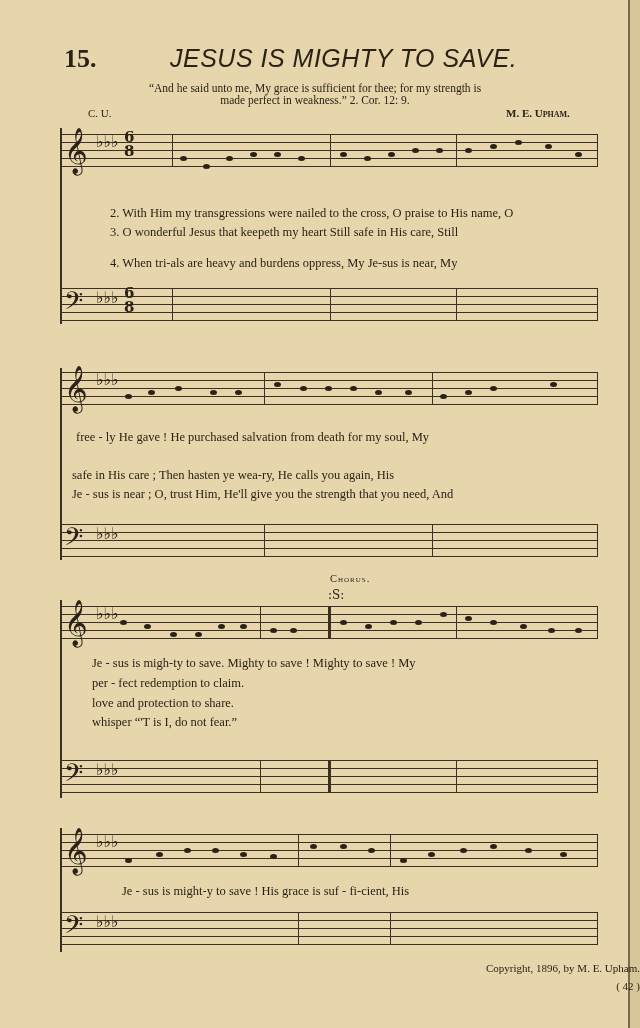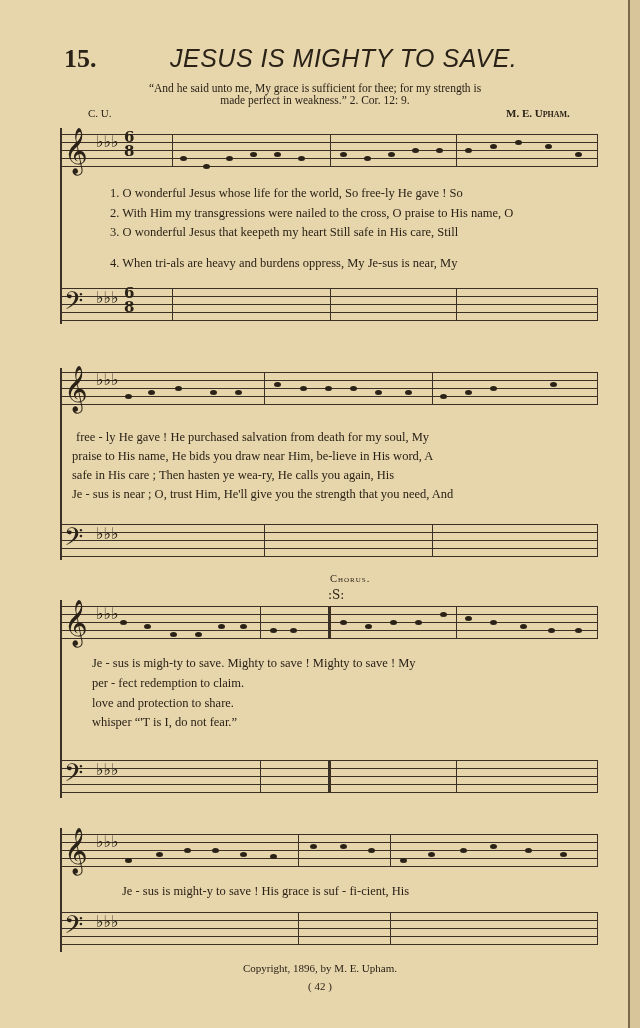--- a/index.html
+++ b/index.html
@@ -16,21 +16,21 @@
   .credit { position:absolute; top:107px; font-size:11px; font-family:"Liberation Serif", serif; }
   .credit.left { left:88px; } .credit.right { left:482px; font-weight:bold; font-variant:small-caps;margin-left:24px; }
   .staff { position:absolute; left:60px; width:537px; }
   .lines { position:absolute; left:0; right:0; height:32px; }
   .lines div { position:absolute; left:0; right:0; height:1px; background:#3a3025; }
   .bar { position:absolute; width:1px; background:#3a3025; }
   .clef { position:absolute; font-size:40px; line-height:40px; font-family:"DejaVu Sans", sans-serif; }
   .note { position:absolute; width:7px; height:5px; border-radius:50%; background:#2a2217; }
   .lyric { position:absolute; left:0; font-size:12.5px; white-space:nowrap; font-family:"Liberation Serif", serif; }
   .chorus { position:absolute; left:330px; top:573px; font-size:10.5px; font-variant:small-caps; letter-spacing:1px; font-family:"Liberation Serif", serif; }
-  .footer { position:absolute; left:0; width:640px; text-align:center; font-size:11px; font-family:"Liberation Serif", serif; }
+  .footer { position:absolute; left:0; width:640px; text-align:right; font-size:11px; font-family:"Liberation Serif", serif; }
 </style>
 </head>
 <body>
 
 <div class="page-edge2"></div>
 <div class="page-edge"></div>
 
 <div class="num">15.</div>
 <div class="title">JESUS IS MIGHTY TO SAVE.</div>
 <div class="epigraph">
@@ -66,21 +66,20 @@
     <div class="note" style="left:304px;top:28px"></div>
     <div class="note" style="left:328px;top:24px"></div>
     <div class="note" style="left:352px;top:20px"></div>
     <div class="note" style="left:376px;top:20px"></div>
   <div class="note" style="left:405px;top:20px"></div>
     <div class="note" style="left:430px;top:16px"></div>
     <div class="note" style="left:455px;top:12px"></div>
     <div class="note" style="left:485px;top:16px"></div>
     <div class="note" style="left:515px;top:24px"></div>
 
-  <div class="lyric" style="left:50px;top:58px;">1.  O    wonderful Jesus whose life for the world, So free-ly He gave ! So</div>
   <div class="lyric" style="left:50px;top:78px;">2.  With Him my transgressions were nailed to the cross, O praise to His name, O</div>
   <div class="lyric" style="left:50px;top:97px;">3.  O     wonderful Jesus that keepeth my heart Still safe in His care, Still</div>
   <div class="lyric" style="left:50px;top:116px;margin-top:12px;">4.  When tri-als are heavy and burdens oppress, My Je-sus is near, My</div>
 
   <div class="lines" style="top:160px;">
     <div style="top:0"></div>
       <div style="top:8px"></div>
       <div style="top:16px"></div>
       <div style="top:24px"></div>
       <div style="top:32px"></div>
@@ -118,21 +117,20 @@
     <div class="note" style="left:265px;top:18px"></div>
     <div class="note" style="left:290px;top:18px"></div>
     <div class="note" style="left:315px;top:22px"></div>
     <div class="note" style="left:345px;top:22px"></div>
   <div class="note" style="left:380px;top:26px"></div>
     <div class="note" style="left:405px;top:22px"></div>
     <div class="note" style="left:430px;top:18px"></div>
     <div class="note" style="left:490px;top:14px"></div>
 
   <div class="lyric" style="left:16px;top:62px;">free - ly He gave ! He purchased salvation from death for my soul,   My</div>
-  <div class="lyric" style="left:12px;top:81px;">praise to His name, He bids you draw near Him,  be-lieve in His word, A</div>
   <div class="lyric" style="left:12px;top:119px;">Je - sus is    near ; O, trust Him, He'll give you the strength that you need,  And</div>
   <div class="lyric" style="left:12px;top:100px;">safe   in His care ; Then hasten ye wea-ry, He calls you again,   His</div>
 
   <div class="lines" style="top:156px;">
     <div style="top:0"></div>
       <div style="top:8px"></div>
       <div style="top:16px"></div>
       <div style="top:24px"></div>
       <div style="top:32px"></div>
   </div>

